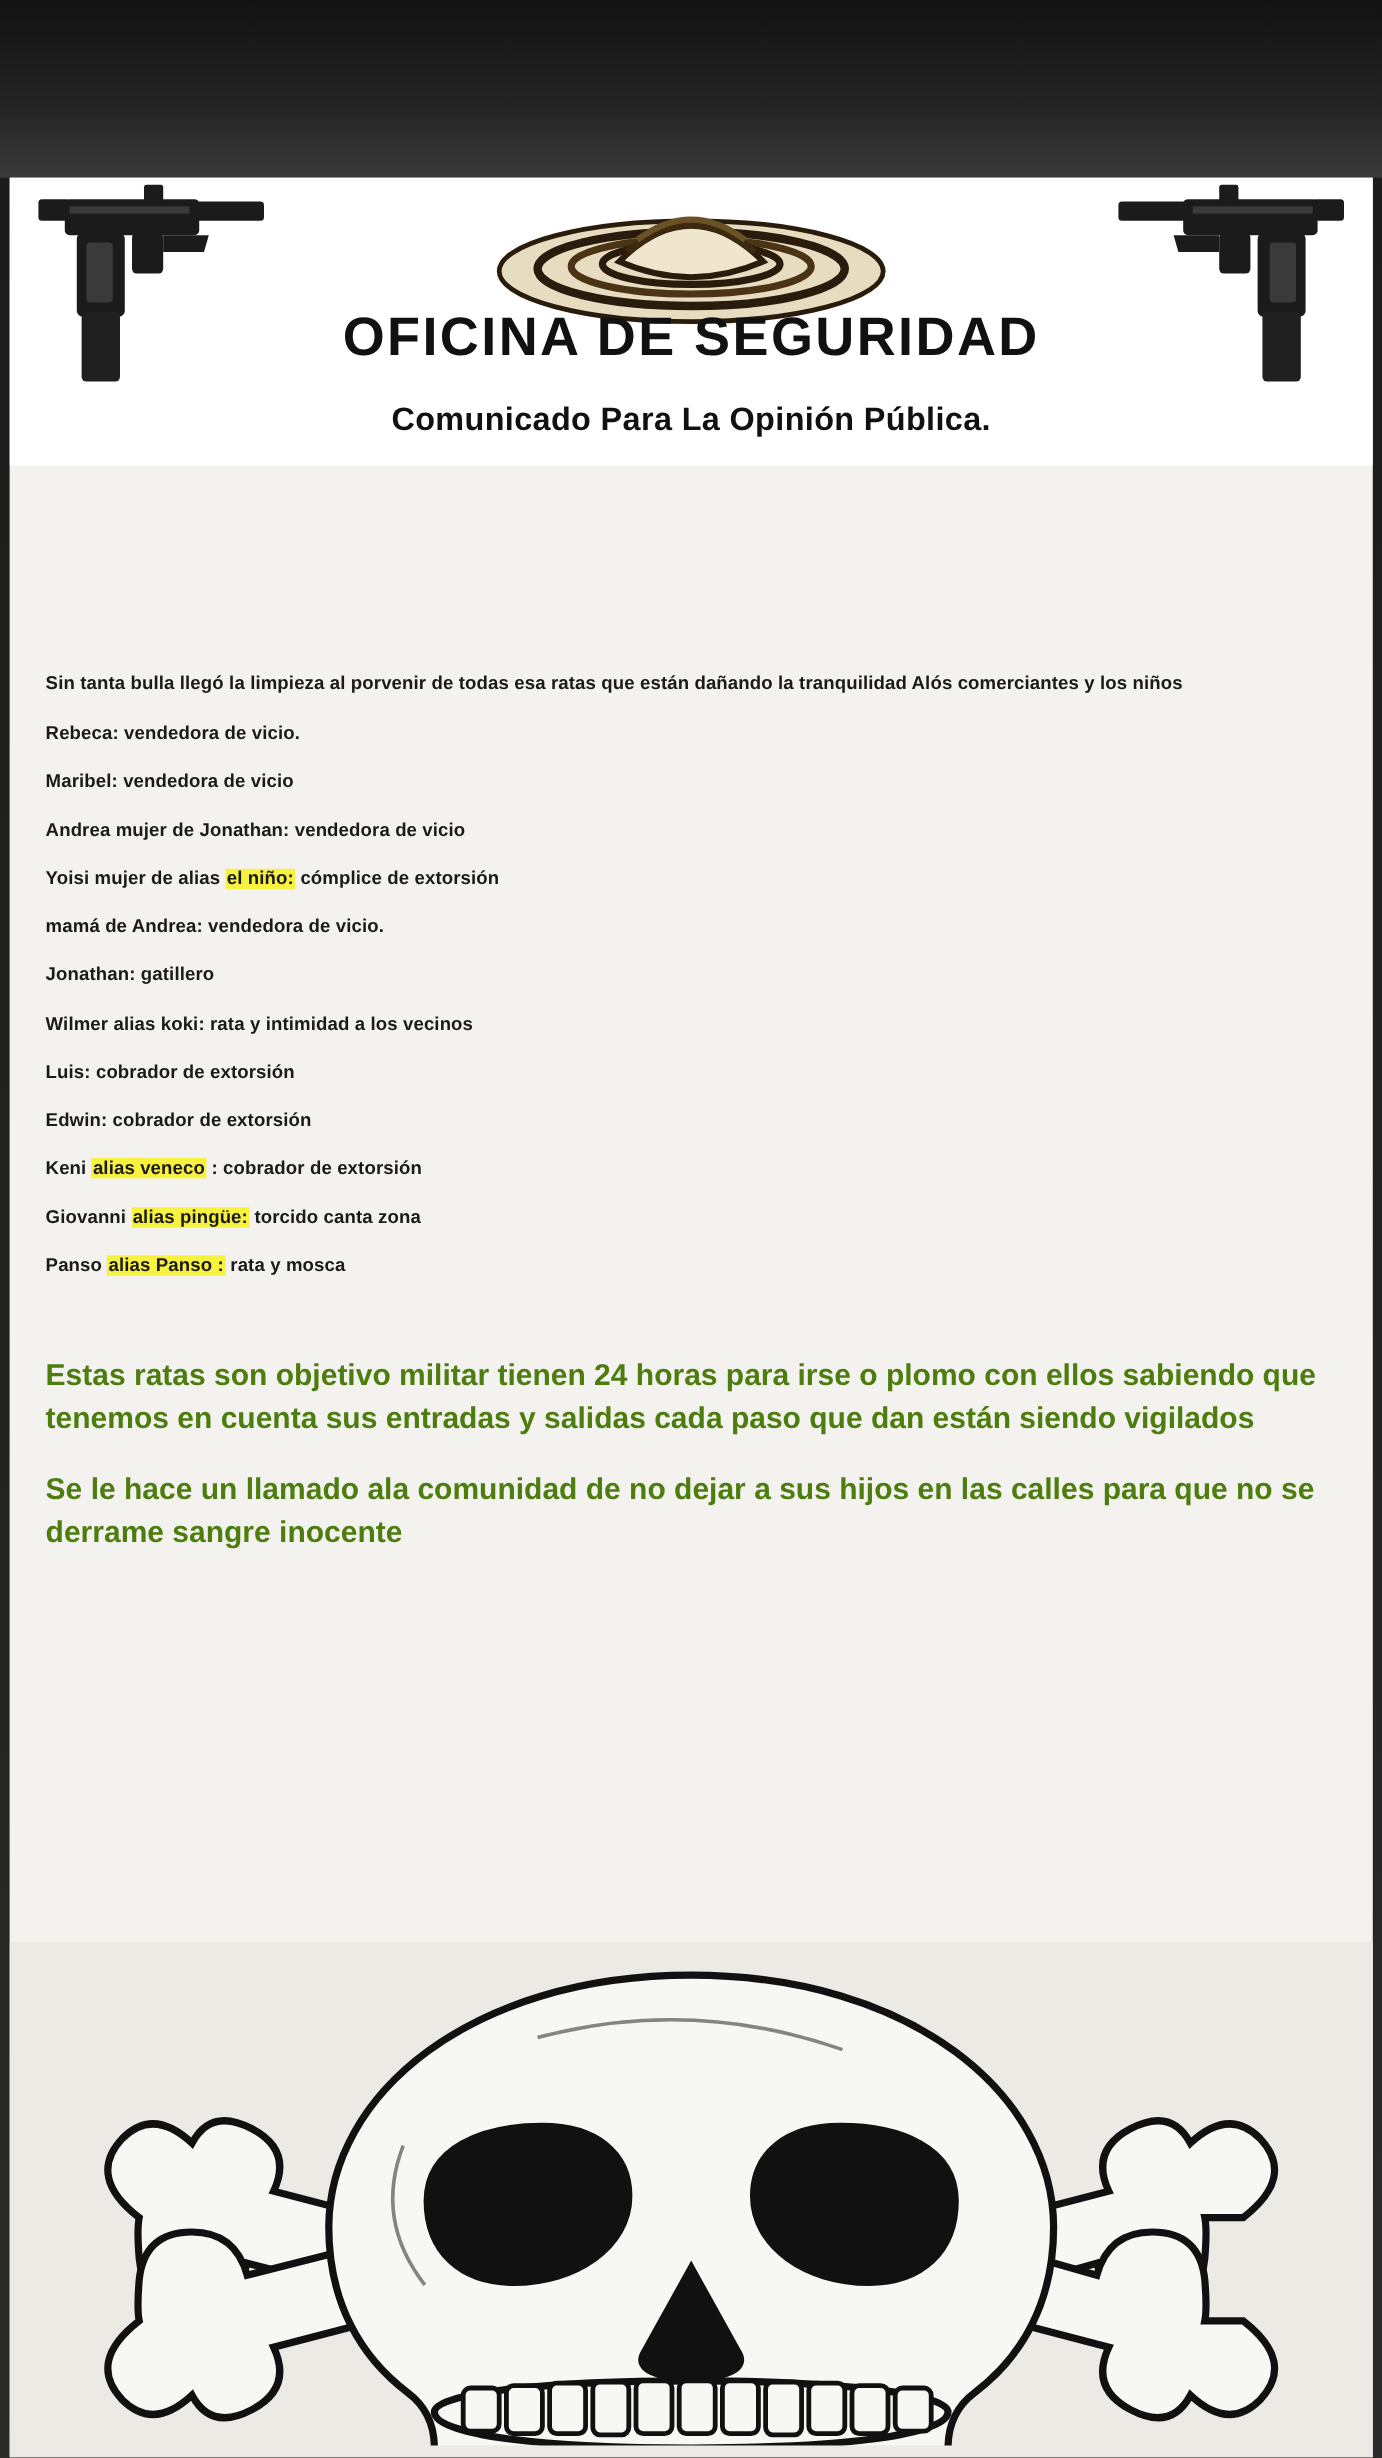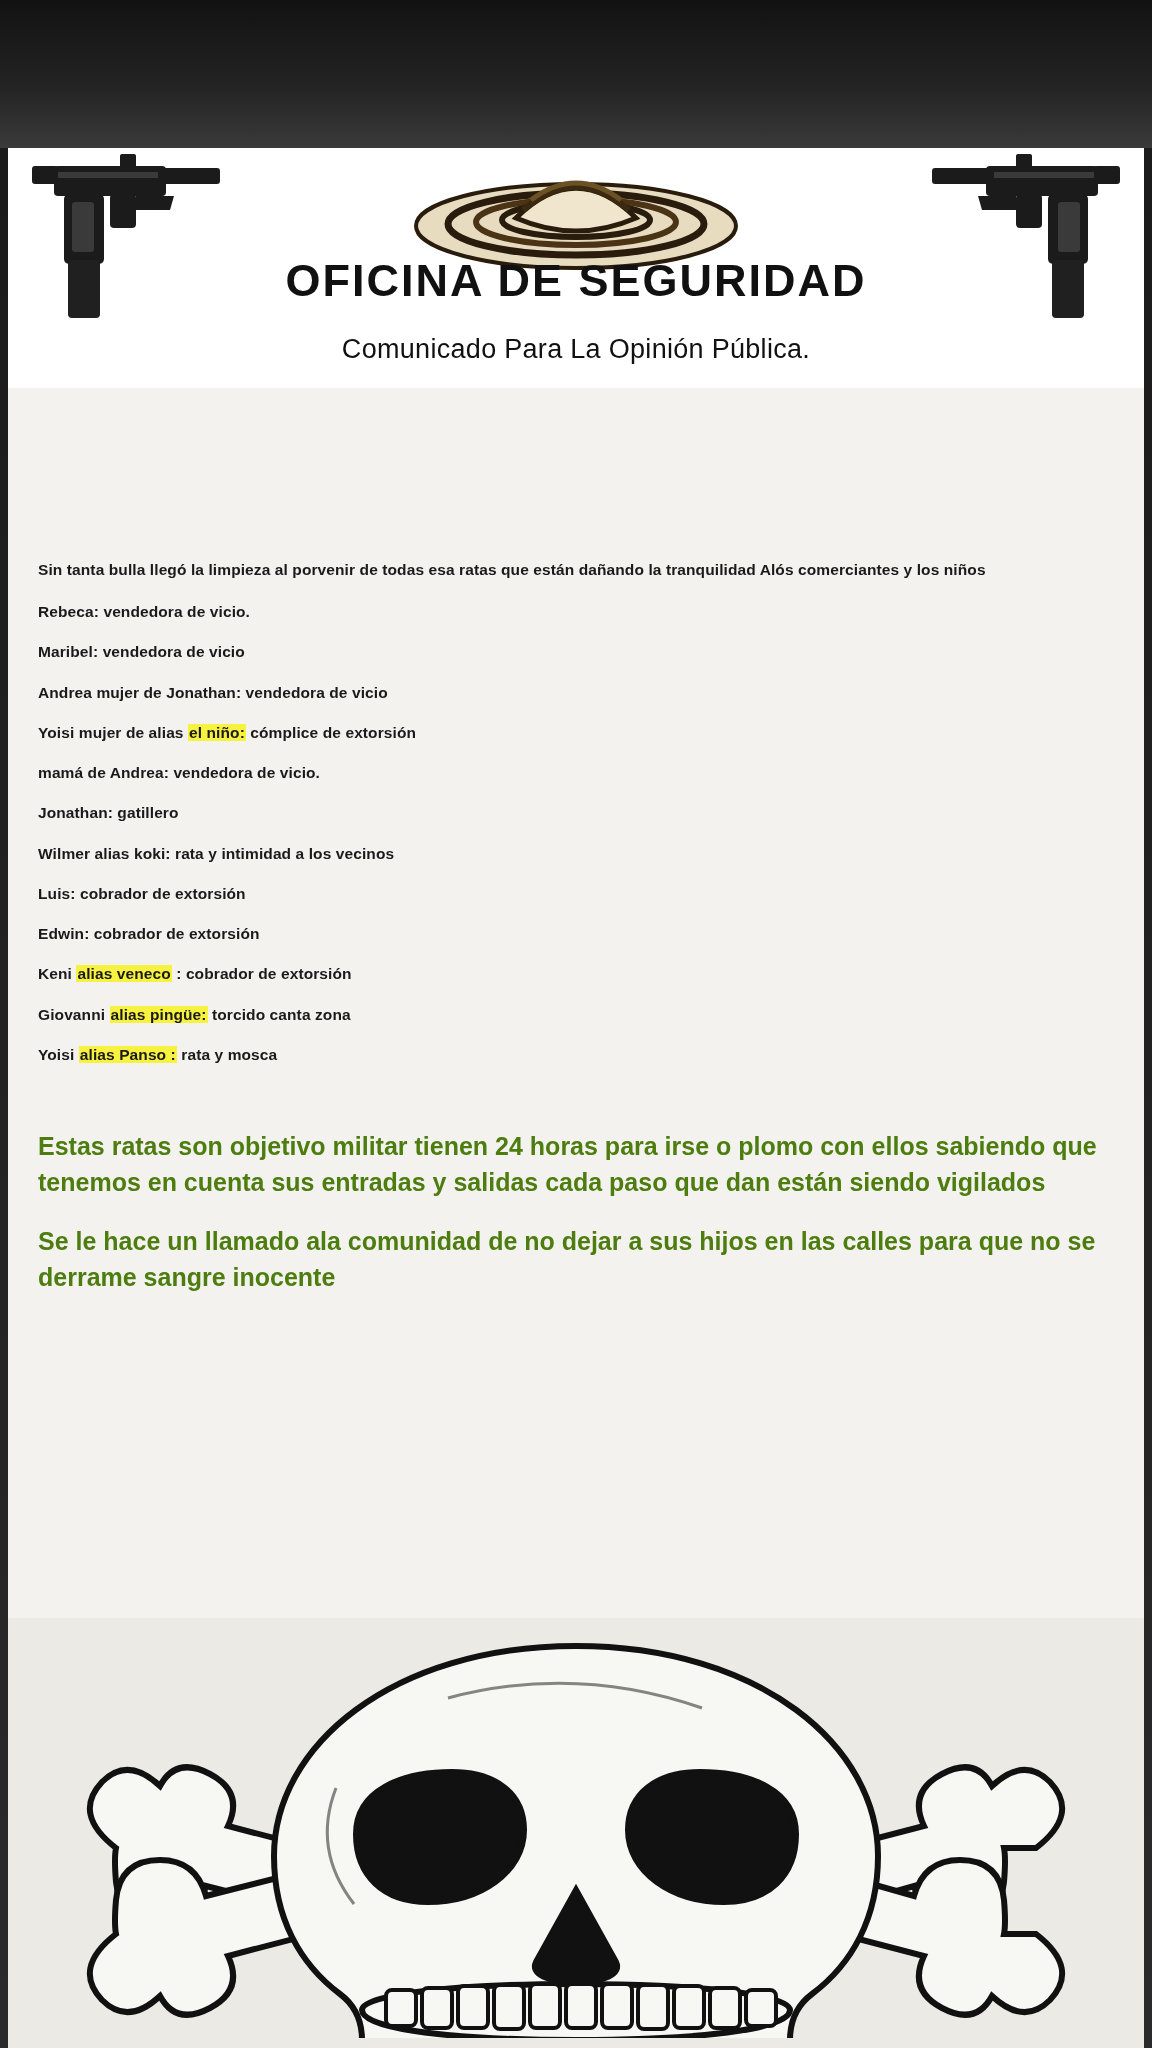--- a/index.html
+++ b/index.html
@@ -85,21 +85,21 @@
   .title-line2 {
     font-size: 45px;
     font-weight: bold;
     letter-spacing: 2px;
     color: #111;
     line-height: 1.12;
   }
   .subtitle {
     margin-top: 28px;
     font-size: 27px;
-    font-weight: normal;
+    font-weight: bold;
     color: #111;
     letter-spacing: 0.3px;
   }
 
   
   .body-area {
     position: relative;
     padding: 0 30px;
     margin-top: 170px;
   }
@@ -252,21 +252,21 @@
         <div class="entry">
           <span>Edwin: cobrador de extorsión</span><span></span>
         </div>
         <div class="entry">
           <span>Keni </span><span class="hl">alias veneco</span><span> :  cobrador de extorsión</span>
         </div>
         <div class="entry">
           <span>Giovanni </span><span class="hl">alias pingüe:</span><span>  torcido canta zona</span>
         </div>
         <div class="entry">
-          <span>Yoisi </span><span class="hl">alias Panso :</span><span>  rata y mosca</span>
+          <span>Panso </span><span class="hl">alias Panso :</span><span>  rata y mosca</span>
         </div>
       </div>
 
       <div class="closing">
         <p>Estas ratas son objetivo militar tienen 24 horas para irse o plomo con ellos sabiendo que tenemos en cuenta sus entradas y salidas cada paso que dan están siendo vigilados</p>
         <p> Se le hace un llamado ala comunidad de no dejar a sus hijos en las calles para que no se derrame sangre inocente</p>
       </div>
     </div>
 
     <div class="skull-area">

